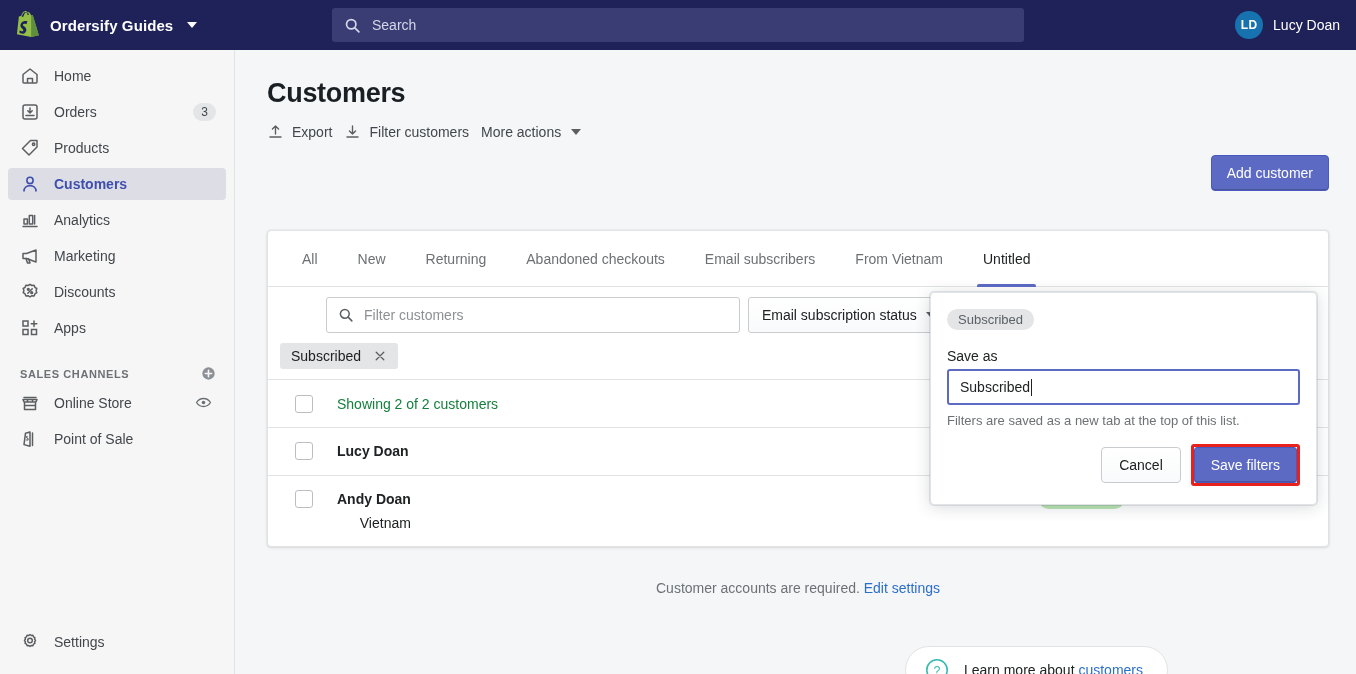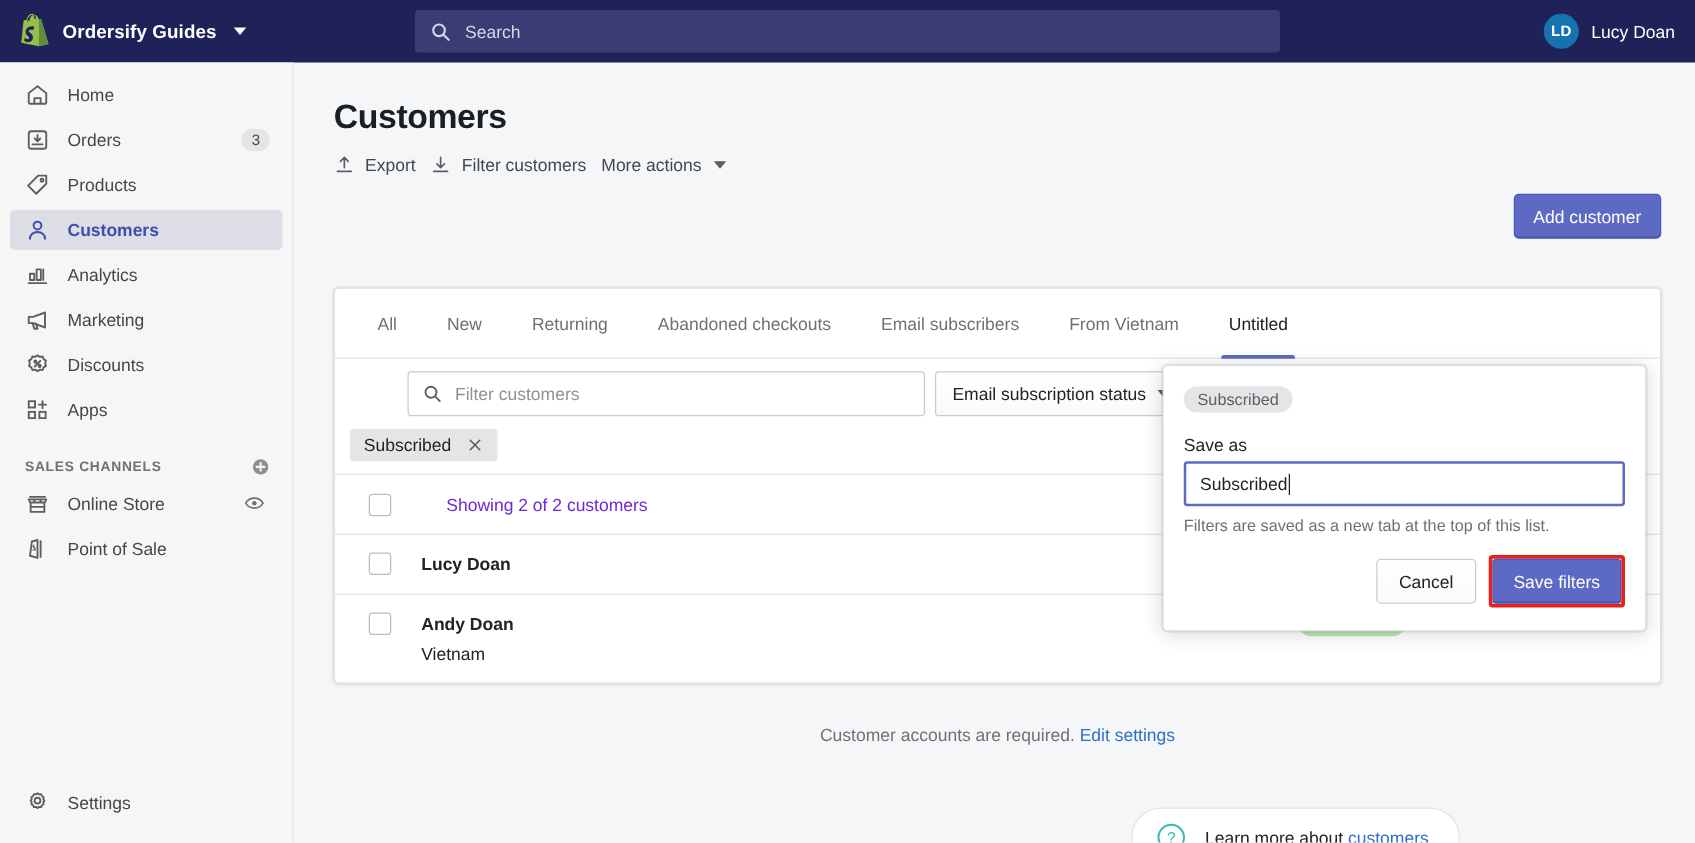--- a/index.html
+++ b/index.html
@@ -134,20 +134,21 @@
   }
 
   
   .card {
     position: absolute; left: 32px; top: 180px;
     width: 1062px;
     background: #ffffff;
     border: 1px solid #e0e2e4;
     border-radius: 4px;
     box-shadow: 0 0 0 1px rgba(63,63,68,.03), 0 1px 3px 0 rgba(63,63,68,.12);
+    text-align: right;
   }
   .tabs {
     display: flex; align-items: stretch;
     height: 56px; border-bottom: 1px solid #e1e3e5;
     padding: 0 14px;
   }
   .tab {
     display: flex; align-items: center;
     padding: 0 20px; font-size: 14px;
     color: #6d7175; cursor: pointer;
@@ -198,21 +199,21 @@
   .select-row {
     display: flex; align-items: center;
     height: 48px; border-top: 1px solid #e1e3e5;
     padding-left: 27px; gap: 24px;
   }
   .cbox {
     width: 18px; height: 18px; flex: none;
     border: 1px solid #babec3; border-radius: 3px; background: #fff;
     cursor: pointer;
   }
-  .select-label { font-size: 14px; color: #6d28d9; margin-left: 20px; }
+  .select-label { font-size: 14px; color: #15803d; }
 
   .row {
     display: flex; align-items: flex-start;
     border-top: 1px solid #e1e3e5;
     padding: 14px 20px 14px 27px;
     min-height: 48px; position: relative;
   }
   .row-main { margin-left: 24px; }
   .row-name { font-size: 14px; font-weight: bold; color: #202223; line-height: 18px; }
   .row-sub { font-size: 14px; color: #202223; margin-top: 6px; line-height: 18px; }

